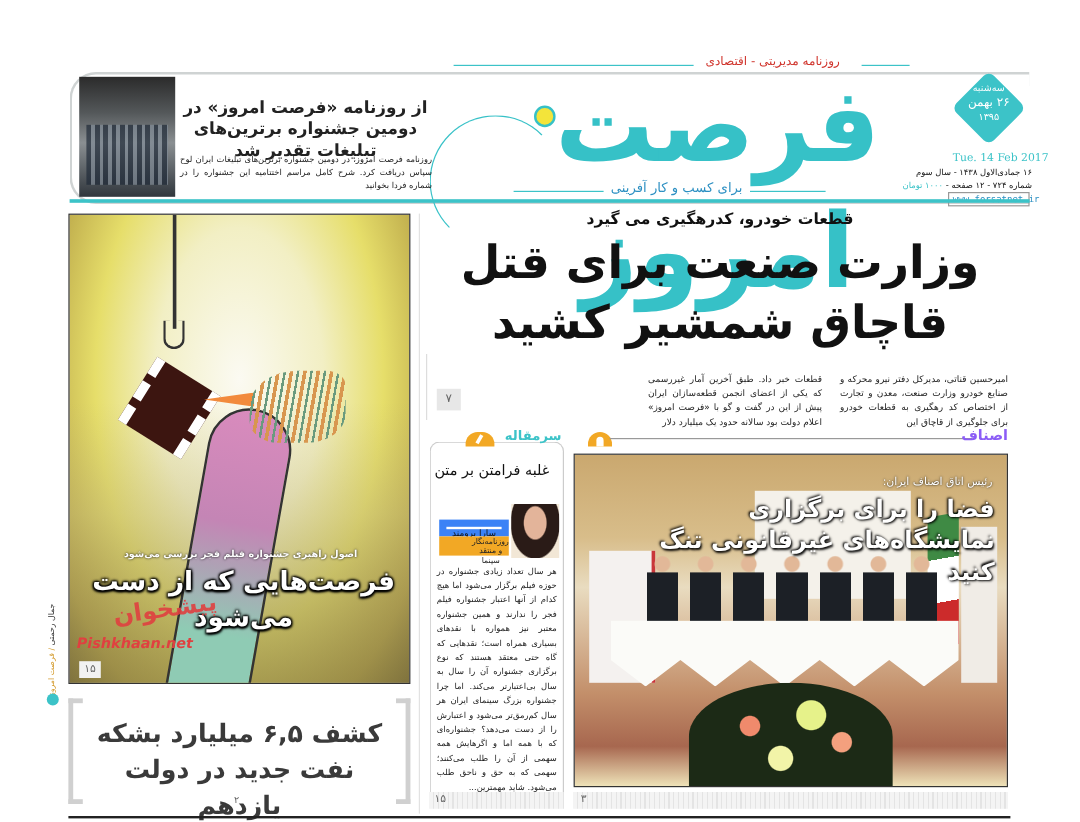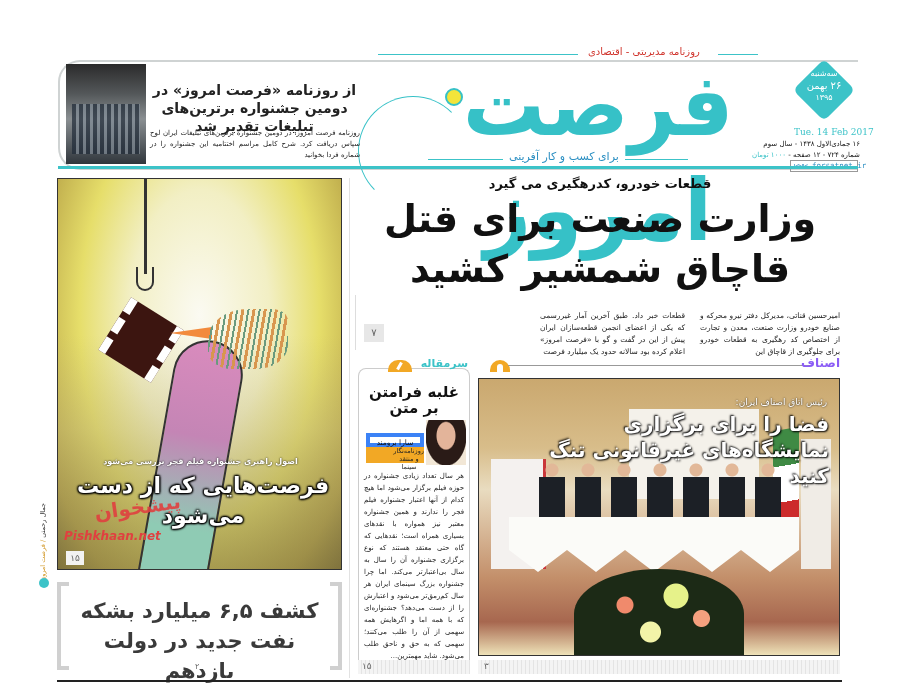--- a/index.html
+++ b/index.html
@@ -128,25 +128,25 @@
   .page-strip { position: absolute; height: 14px; background: repeating-linear-gradient(90deg, #f4f4f4 0 3px, #e4e4e4 3px 4px); }
   .page-num { position: absolute; font-size: 9px; color: #666; }
 
   
   .editorial { position: absolute; left: 358px; top: 360px; width: 112px; height: 312px; }
   .ed-header { position: absolute; left: 0; top: 0; width: 112px; height: 14px; }
   .ed-header .label { position: absolute; right: 2px; top: -3px; font-size: 11px; font-weight: bold; color: #3cc3c8; direction: rtl; }
   .pen-icon { position: absolute; left: 30px; top: 0; width: 24px; height: 12px; background: #f2a825; border-radius: 10px 10px 0 0; }
   .pen-icon::after { content: ""; position: absolute; left: 10px; top: 2px; width: 3px; height: 8px; background: #fff; transform: rotate(30deg); }
   .ed-box { position: absolute; left: 0; top: 8px; width: 112px; height: 300px; border: 1px solid #ccc; border-bottom: none; border-radius: 8px 8px 0 0; }
-  .ed-title { position: absolute; left: 4px; top: 24px; width: 104px; text-align: center; font-size: 15px; font-weight: bold; line-height: 16px; direction: rtl; }
+  .ed-title { position: absolute; left: 4px; top: 24px; width: 104px; text-align: left; font-size: 12px; font-weight: normal; line-height: 16px; direction: rtl; }
   .ed-author { position: absolute; left: 8px; top: 60px; width: 100px; height: 45px; }
   .ed-author-photo { position: absolute; right: 0; top: 0; width: 40px; height: 45px;
     background: radial-gradient(ellipse at 50% 35%, #e3b49a 9px, #2a1b17 10px, #2a1b17 20px, #f2e7d6 21px); }
-  .ed-author-name { position: absolute; left: 0; top: 13px; width: 58px; height: 14px; border: 4px solid #3b82f6; font-size: 7.5px; line-height: 12px; text-align: center; direction: rtl; background: #fff; }
+  .ed-author-name { position: absolute; left: 0; top: 13px; width: 58px; height: 14px; border: 6px solid #3b82f6; font-size: 7.5px; line-height: 12px; text-align: center; direction: rtl; background: #fff; }
   .ed-author-role { position: absolute; left: 0; top: 27px; width: 58px; height: 16px; background: #f2a825; font-size: 6.5px; line-height: 8px; text-align: center; direction: rtl; color: #222; padding-left: 28px; }
   .ed-body { position: absolute; left: 6px; top: 110px; width: 100px; font-size: 7px; line-height: 12px; text-align: justify; direction: rtl; color: #222; }
 
   
   .cartoon { position: absolute; left: 57px; top: 178px; width: 285px; height: 392px; border: 1px solid #333; overflow: hidden;
     background: radial-gradient(ellipse at 50% 35%, #fbfaf2 0%, #f2efc4 35%, #e6de6a 60%, #b9a548 85%, #7c6c33 100%); }
   .cartoon-ground { position: absolute; left: 0; bottom: 0; width: 100%; height: 60%;
     background: linear-gradient(180deg, transparent 0%, rgba(180,170,120,0.35) 40%, rgba(130,120,70,0.55) 100%); }
   .rope { position: absolute; left: 86px; top: 0; width: 3px; height: 95px; background: #333; }
   .hook { position: absolute; left: 78px; top: 88px; width: 18px; height: 24px; border: 2px solid #333; border-top: none; border-radius: 0 0 10px 10px; }
@@ -212,21 +212,21 @@
   <div class="promo-photo"></div>
   <div class="promo-title">از روزنامه «فرصت امروز» در دومین جشنواره برترین‌های تبلیغات تقدیر شد</div>
   <div class="promo-body">روزنامه فرصت امروز، در دومین جشنواره برترین‌های تبلیغات ایران لوح سپاس دریافت کرد. شرح کامل مراسم اختتامیه این جشنواره را در شماره فردا بخوانید</div>
 </div>
 
 <div class="kicker">قطعات خودرو، کدرهگیری می گیرد</div>
 <div class="headline">وزارت صنعت برای قتل قاچاق شمشیر کشید</div>
 <div class="lead-sep"></div>
 <div class="lead-cols">
   <div class="lead-col c1">امیرحسین قناتی، مدیرکل دفتر نیرو محرکه و صنایع خودرو وزارت صنعت، معدن و تجارت از اختصاص کد رهگیری به قطعات خودرو برای جلوگیری از قاچاق این</div>
-  <div class="lead-col c2">قطعات خبر داد. طبق آخرین آمار غیررسمی که یکی از اعضای انجمن قطعه‌سازان ایران پیش از این در گفت و گو با «فرصت امروز» اعلام کرده بود سالانه حدود یک میلیارد فرصت</div>
+  <div class="lead-col c2">قطعات خبر داد. طبق آخرین آمار غیررسمی که یکی از اعضای انجمن قطعه‌سازان ایران پیش از این در گفت و گو با «فرصت امروز» اعلام دولت بود سالانه حدود یک میلیارد دلار</div>
   <div class="lead-page">۷</div>
 </div>
 
 <div class="section-bar">
   <div class="home-icon"></div>
   <div class="line"></div>
   <div class="label">اصناف</div>
 </div>
 <div class="asnaf-photo">
   <div class="photo-screen"></div>

